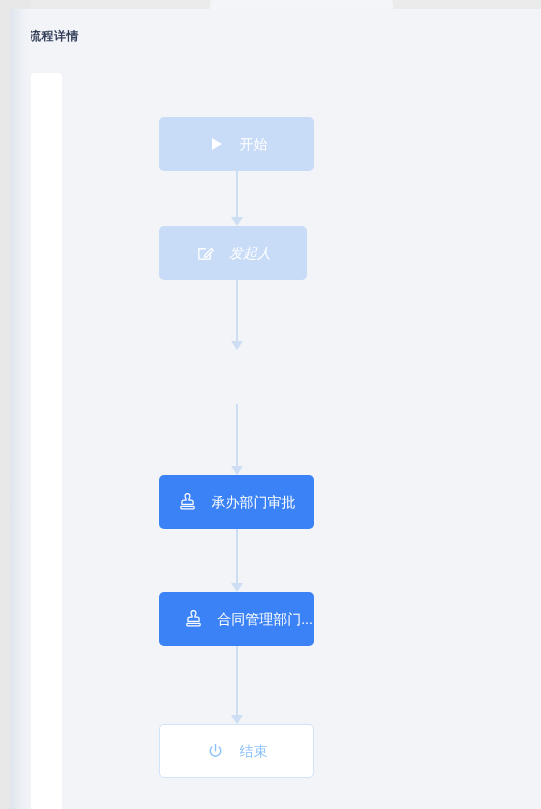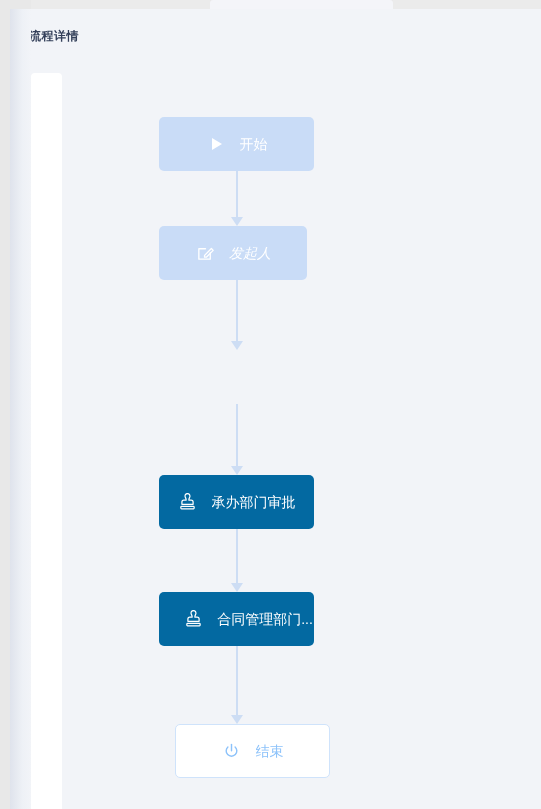--- a/index.html
+++ b/index.html
@@ -131,28 +131,27 @@
     overflow: hidden;
     text-overflow: ellipsis;
     white-space: nowrap;
   }
 
   .node.soft {
     background: #c9dcf7;
     color: #ffffff;
   }
   .node.strong {
-    background: #0369a1;
+    background: #3b82f6;
     color: #ffffff;
   }
   .node.outline {
     background: #ffffff;
     color: #8cc2fa;
     border: 1px solid #cfe3fb;
-    margin-left: 16px;
   }
 
   
   .n1 { left: 97px; top: 28px;  width: 155px; height: 54px; margin-top: 16px; }
   .n2 { left: 97px; top: 153px; width: 148px; height: 54px; font-style: italic; }
   .n3 { left: 73px; top: 277px; width: 203px; height: 54px; }
   .n4 { left: 97px; top: 402px; width: 155px; height: 54px; }
   .n5 { left: 97px; top: 519px; width: 155px; height: 54px; padding-left: 23px; }
   .n6 { left: 97px; top: 651px; width: 155px; height: 54px; }
 

